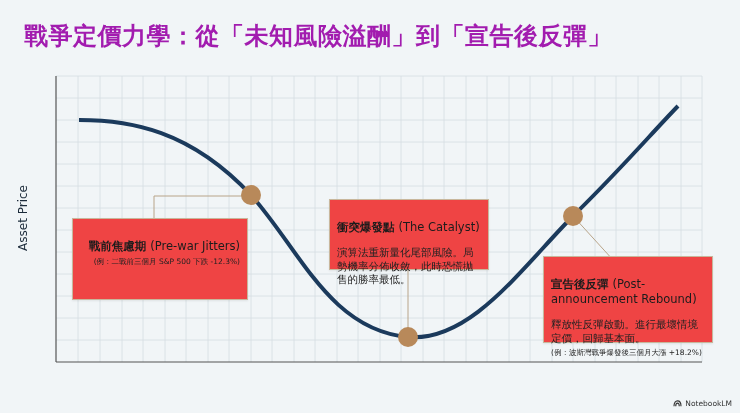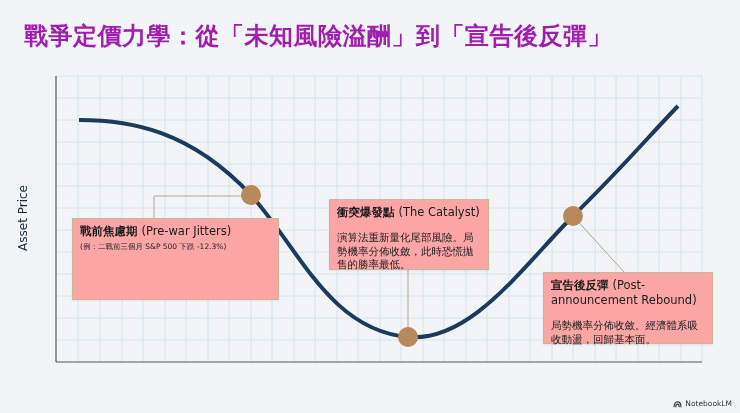--- a/index.html
+++ b/index.html
@@ -19,32 +19,32 @@
   .ylabel {
     position:absolute; left:23px; top:218px;
     transform:translate(-50%,-50%) rotate(-90deg);
     font-size:12px; color:#1c2b3a; white-space:nowrap;
   }
   .xlabel {
     position:absolute; left:365px; top:391px;
     font-size:12px; color:#c2410c;margin-top:21px;
   }
   .callout {
-    position:absolute; background:#fca5a5;
+    position:absolute; background:#ef4444;
     border:1px solid #c8b79c;
-    box-sizing:border-box; padding:5px 7px;
+    box-sizing:border-box; padding:20px 7px;
     box-shadow:0 1px 2px rgba(0,0,0,0.08);
   }
   .callout .c-title { font-size:11.5px; font-weight:bold; color:#1c1c1c; line-height:15px; }
   .callout .c-title .en { font-weight:normal; }
   .callout .c-body { font-size:10.5px; color:#222; line-height:13.5px; margin-top:11px; }
   .callout .c-note { font-size:7.5px; color:#222; line-height:11px; margin-top:2px; white-space:nowrap; }
   .brand {
     position:absolute; right:8px; bottom:5px;
-    font-size:7.5px; color:#333; display:flex; align-items:flex-end; gap:3px;
+    font-size:7.5px; color:#333; display:flex; align-items:center; gap:3px;
   }
   .brand .logo { width:9px; height:7px; }
 </style>
 </head>
 <body>
 
 <div class="title">戰爭定價力學：從「未知風險溢酬」到「宣告後反彈」</div>
 
 <svg class="chart-svg" width="740" height="413" viewBox="0 0 740 413" xmlns="http://www.w3.org/2000/svg">
 
@@ -110,42 +110,43 @@
   <g fill="#b8895a">
     <circle cx="251" cy="195" r="10"></circle>
     <circle cx="408" cy="337" r="10"></circle>
     <circle cx="573" cy="216" r="10"></circle>
   </g>
 </svg>
 
 <div class="ylabel">Asset Price</div>
 <div class="xlabel">Time</div>
 
-<div class="callout" style="left:72px; top:218px; width:207px; height:82px;">
+<div class="callout" style="left:72px; top:218px; width:176px; height:82px;text-align:right;">
   <div class="c-title">
     <span>戰前焦慮期</span>
     <span class="en">(Pre-war Jitters)</span>
   </div>
   <div class="c-note">(例：二戰前三個月 S&amp;P 500 下跌 -12.3%)</div>
 </div>
 
 <div class="callout" style="left:329px; top:199px; width:160px; height:71px;">
   <div class="c-title">
     <span>衝突爆發點</span>
     <span class="en">(The Catalyst)</span>
   </div>
   <div class="c-body">演算法重新量化尾部風險。局勢機率分佈收斂，此時恐慌拋售的勝率最低。</div>
 </div>
 
-<div class="callout" style="left:543px; top:272px; width:170px; height:72px;">
+<div class="callout" style="left:543px; top:256px; width:170px; height:87px;">
   <div class="c-title">
     <span>宣告後反彈</span>
     <span class="en">(Post-announcement Rebound)</span>
   </div>
-  <div class="c-body">局勢機率分佈收斂。經濟體系吸收動盪，回歸基本面。</div>
+  <div class="c-body">釋放性反彈啟動。進行最壞情境定價，回歸基本面。</div>
+  <div class="c-note">(例：波斯灣戰爭爆發後三個月大漲 +18.2%)</div>
 </div>
 
 <div class="brand">
   <svg class="logo" viewBox="0 0 10 8">
     <path d="M1,7 C1,3 3,1 5,1 C7,1 9,3 9,7 M3,7 C3,4.5 4,3.5 5,3.5 C6,3.5 7,4.5 7,7" fill="none" stroke="#333" stroke-width="1.3"></path>
   </svg>
   <span>NotebookLM</span>
 </div>
 
 </body></html>

